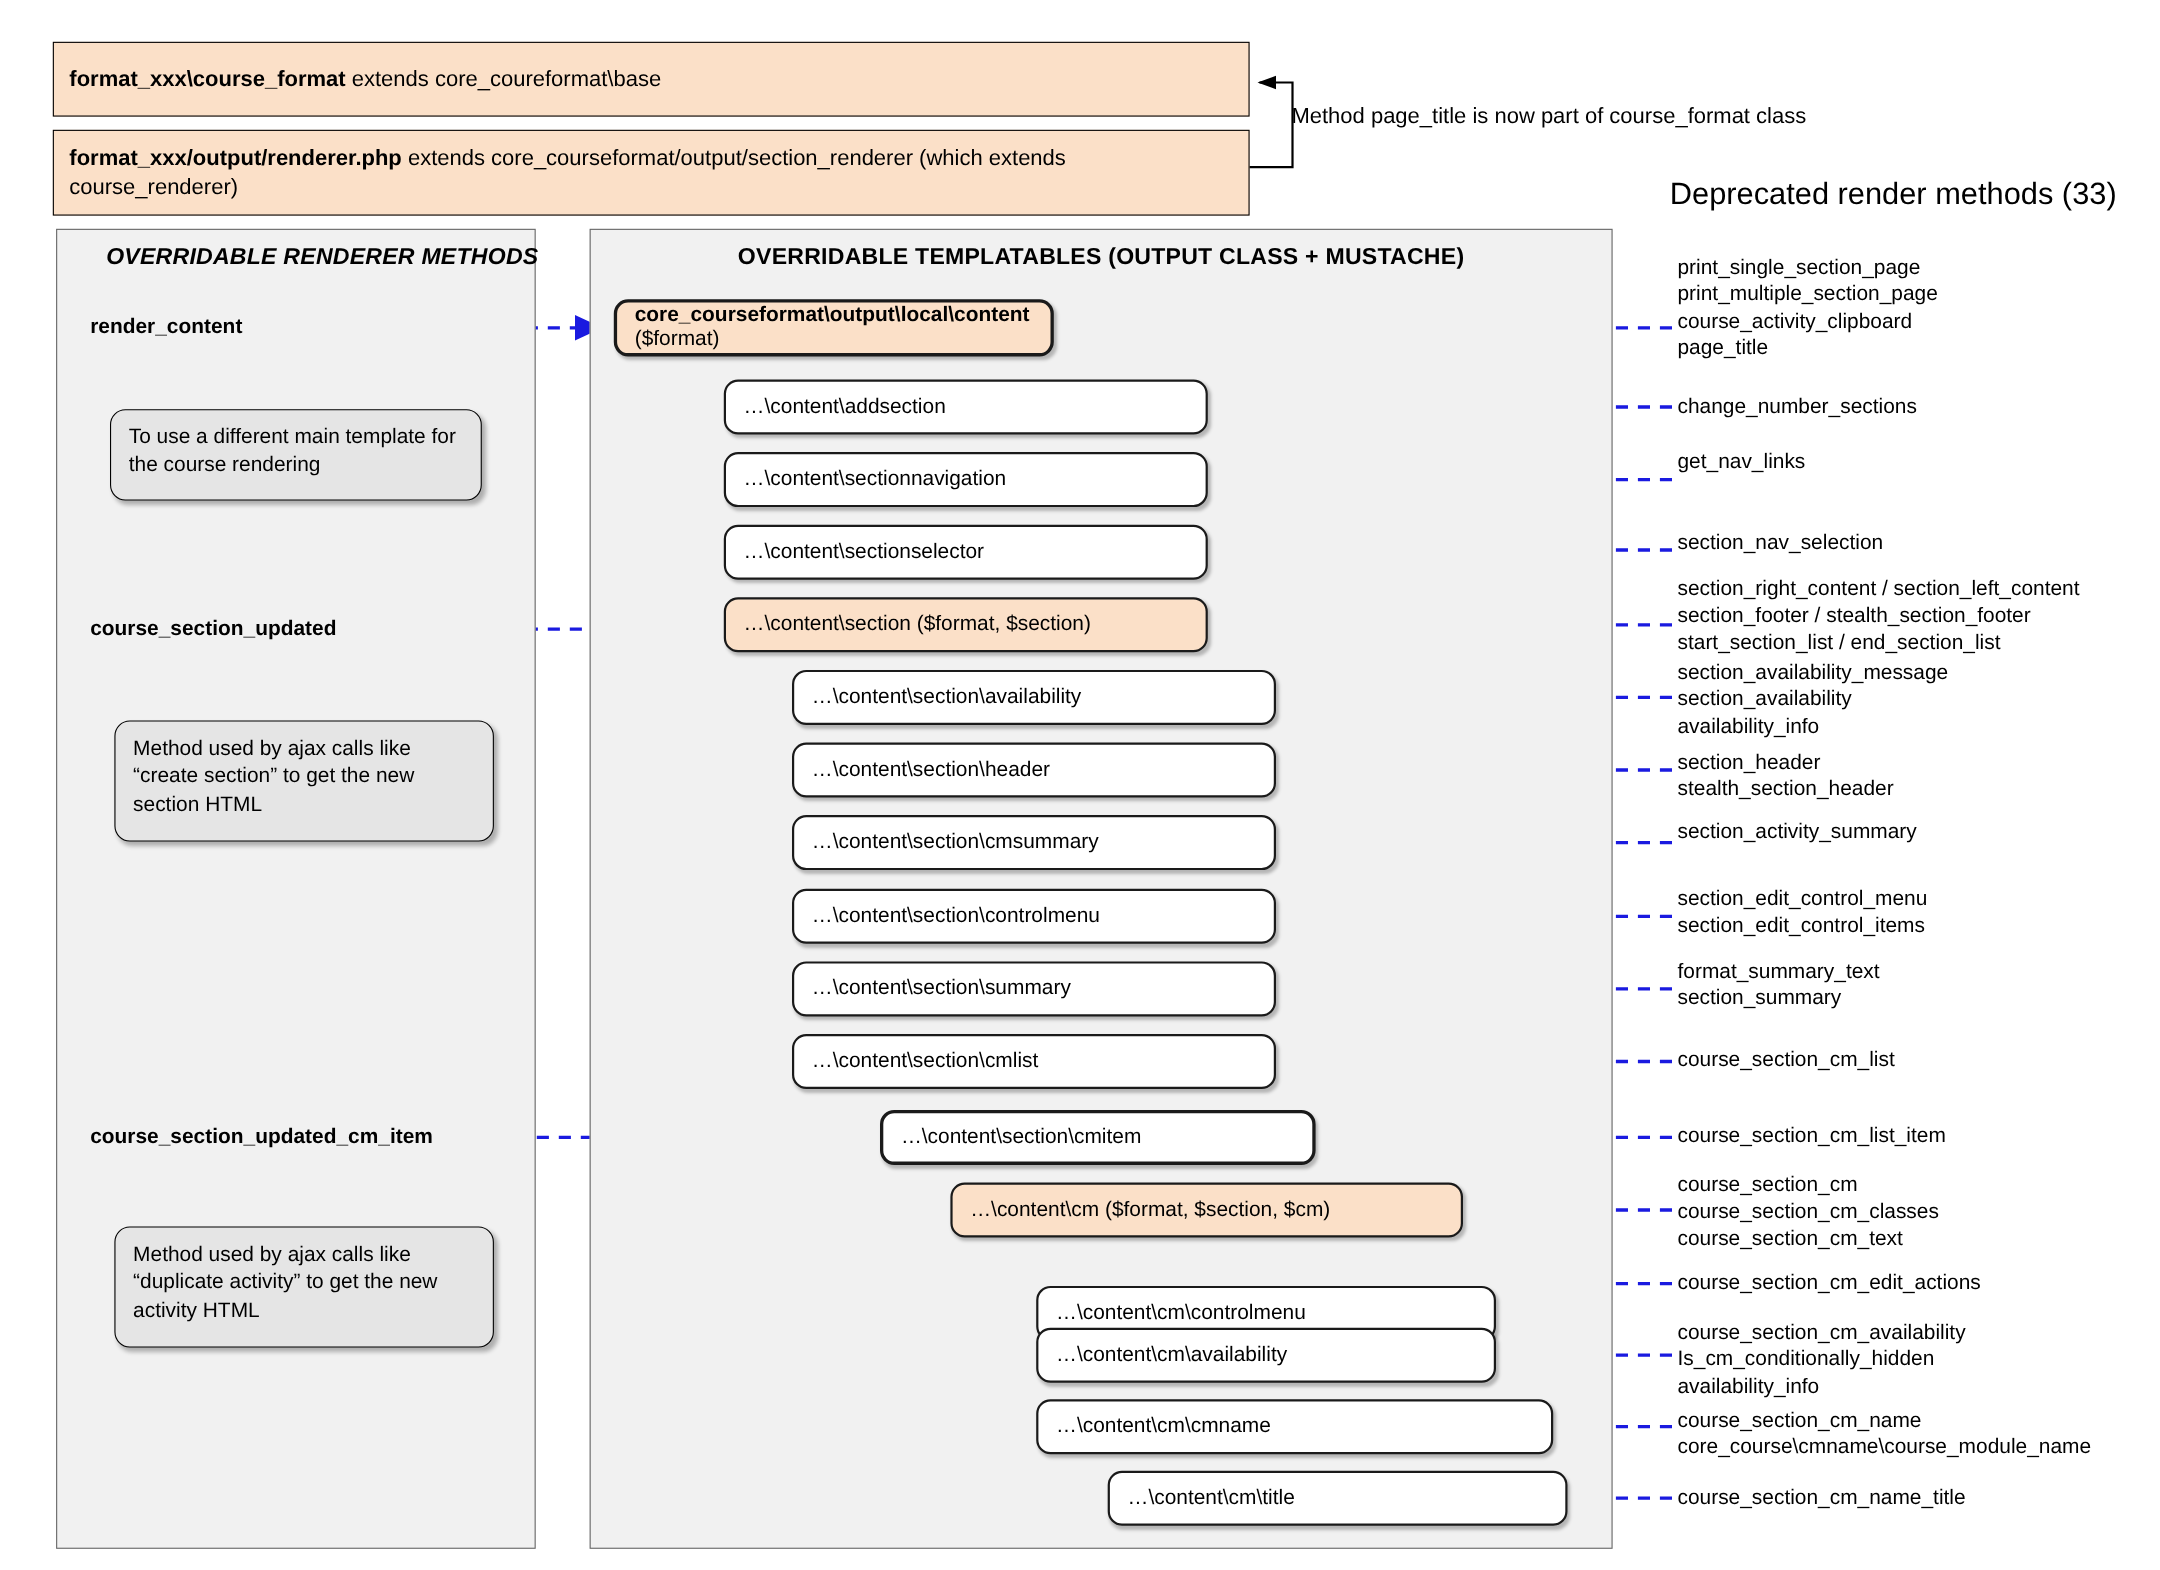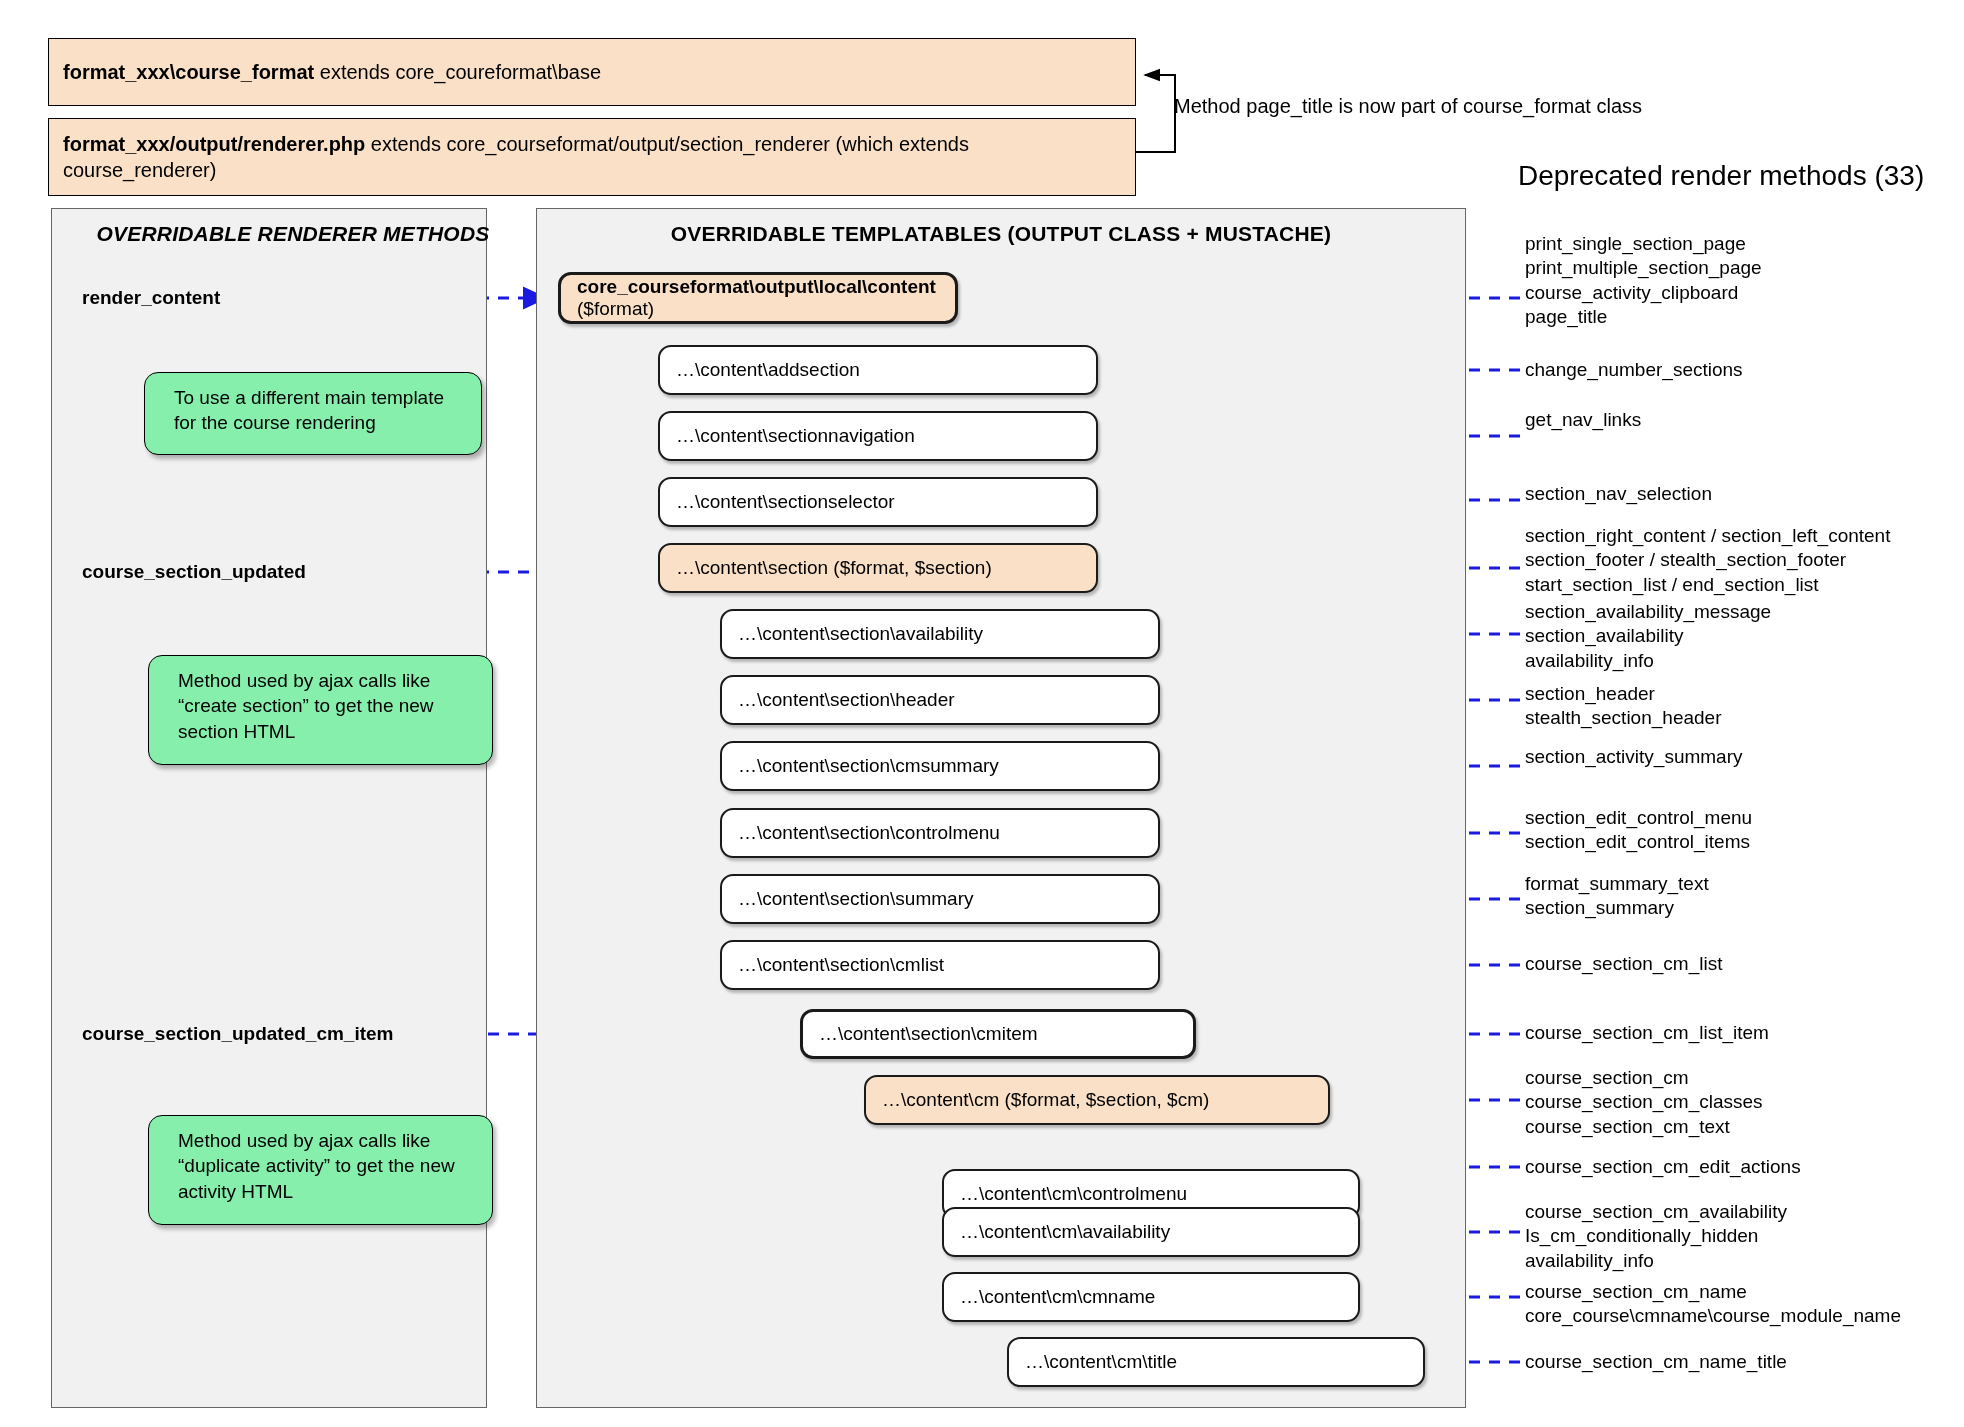--- a/index.html
+++ b/index.html
@@ -36,24 +36,23 @@
   }
   .tbox.accent{background:#fbe0c8;border-width:2.5px;}
   .tbox.thick{border-width:3px;}
   .tbox .b{font-weight:bold;}
 
   
   .mlabel{font-weight:bold;font-size:19px;white-space:nowrap;}
 
   
   .callout{
-    background:#86efac;border:1.6px solid #000;border-radius:14px;
-    font-size:19px;line-height:1.33;padding:12px 29px;
+    background:#e5e5e5;border:1.6px solid #000;border-radius:14px;
+    font-size:19px;line-height:1.33;padding:12px 16px;
     box-shadow:3px 4px 4px rgba(0,0,0,.28);
-    margin-left:44px;
   }
 
   
   .dep-title{font-size:28px;white-space:nowrap;}
   .dgroup{font-size:19px;line-height:1.28;white-space:nowrap;}
 
   svg.layer{position:absolute;left:0;top:0;width:1964px;height:1427px;overflow:visible;}
 </style>
 </head>
 <body>
@@ -187,21 +186,21 @@
 </div>
 
 <div class="abs tbox" style="left:942px;top:1169px;width:418px;height:50px;">
   <span>…\content\cm\controlmenu</span>
 </div>
 
 <div class="abs tbox" style="left:942px;top:1207px;width:418px;height:50px;">
   <span>…\content\cm\availability</span>
 </div>
 
-<div class="abs tbox" style="left:942px;top:1272px;width:418px;height:50px;">
+<div class="abs tbox" style="left:942px;top:1272px;width:470px;height:50px;">
   <span>…\content\cm\cmname</span>
 </div>
 
 <div class="abs tbox" style="left:1007px;top:1337px;width:418px;height:50px;">
   <span>…\content\cm\title</span>
 </div>
 
 <div class="abs dgroup" style="left:1525px;top:232px;">
   <div>print_single_section_page</div>
   <div>print_multiple_section_page</div>

